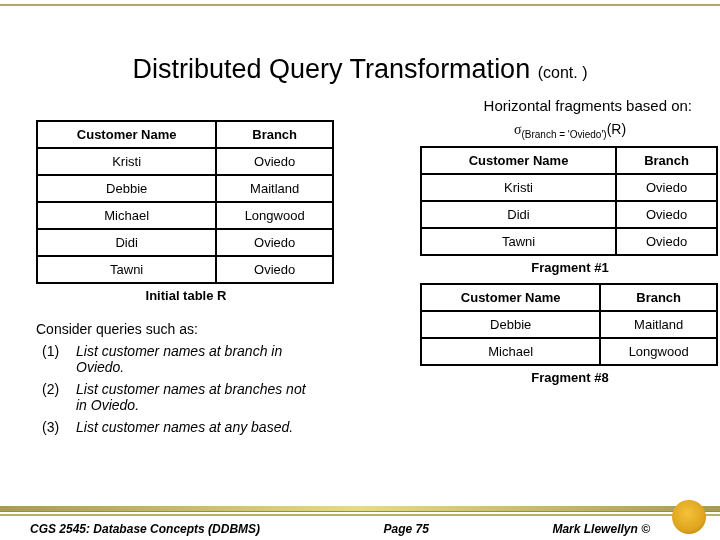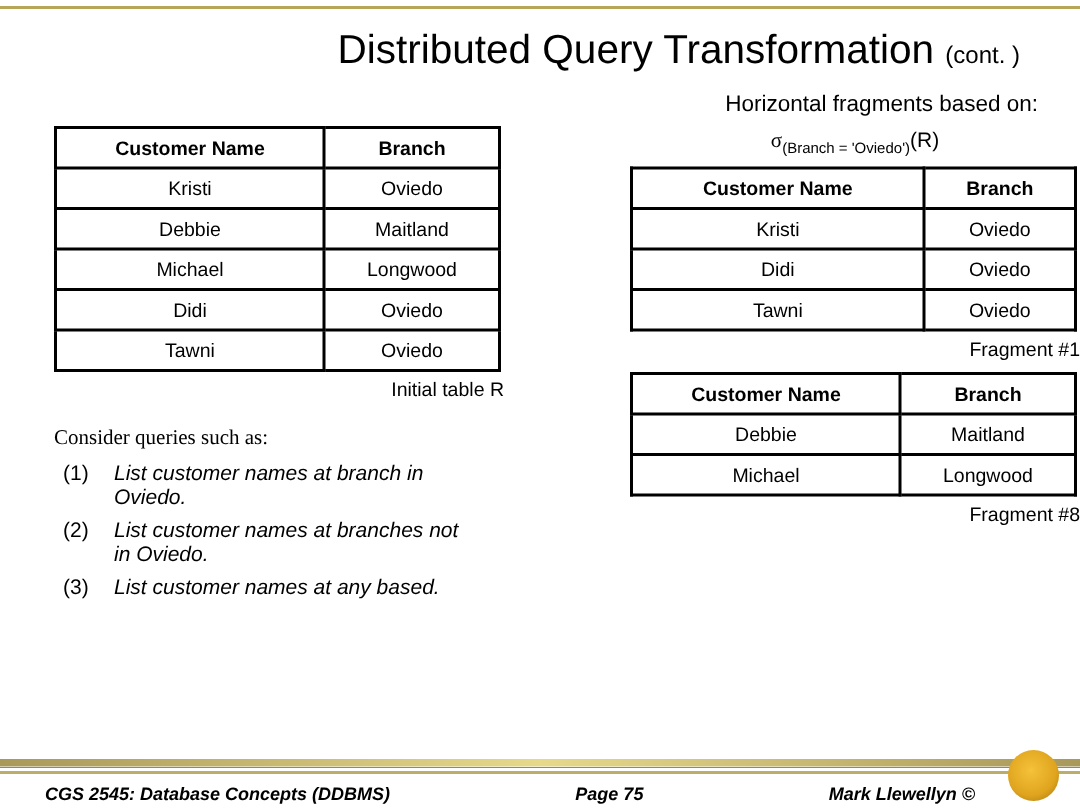--- a/index.html
+++ b/index.html
@@ -8,22 +8,23 @@
     font-family: Arial, Helvetica, sans-serif;
     background: #fff;
     position: relative;
     overflow: hidden;
   }
   .decor-top {
     position: absolute; top: 0; left: 0; width: 720px; height: 10px;
   }
   .decor-top .line1 { position: absolute; top: 4px; left: 0; width: 720px; height: 2px; background: #b7a65a; }
   .title-wrap {
-    text-align: right;
+    text-align: center;
     padding: 18px 40px 6px 40px;
+    margin-top: 36px;
   }
   .title {
     font-size: 27px; font-weight: normal;
     color: #000;
     display: inline;
   }
   .title .cont { font-size: 16px; }
   .sub {
     text-align: right;
     padding: 6px 28px 6px 0;
@@ -42,27 +43,27 @@
     background: #fff;
   }
   table.dbtable th, table.dbtable td {
     border: 2px solid #000;
     font-size: 13px;
     padding: 5px 6px;
     text-align: center;
     font-weight: normal;
   }
   table.dbtable th { font-weight: bold; }
-  .caption { text-align: right; font-size: 13px; margin: 4px 0 8px 0; }
+  .caption { text-align: center; font-size: 13px; margin: 4px 0 8px 0; font-weight: bold; }
 
   .sigma-line { text-align: center; font-size: 14px; margin-bottom: 6px; }
   .sigma-line .sig { font-family: "Times New Roman", serif; }
   .sigma-line sub { font-size: 10px; }
 
-  .consider { font-size: 14px; margin: 18px 0 6px 0; font-family: Liberation Serif, serif; }
+  .consider { font-size: 14px; margin: 18px 0 6px 0; }
   .query-list { font-size: 14px; margin-left: 6px; }
   .query-item { display: flex; margin: 6px 0; }
   .query-item .num { width: 34px; flex-shrink: 0; }
   .query-item .txt { width: 230px; font-style: italic; }
 
   .footer {
     position: absolute; left: 0; bottom: 0; width: 720px; height: 44px;
   }
   .footer .bar {
     position: absolute; left: 0; bottom: 29px; width: 720px; height: 5px;

